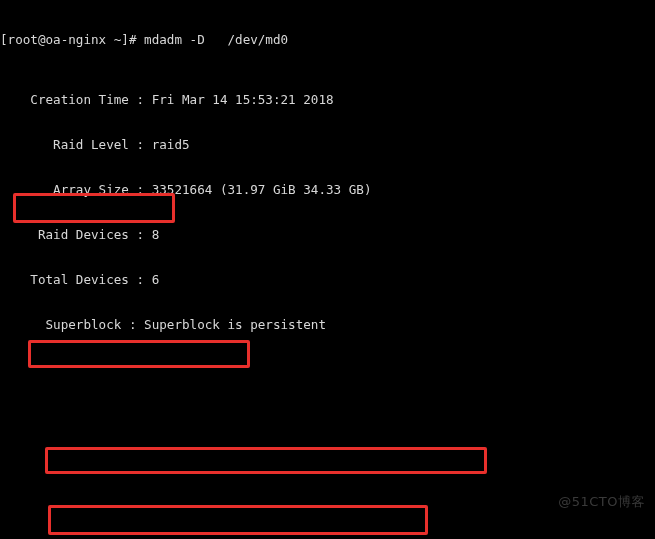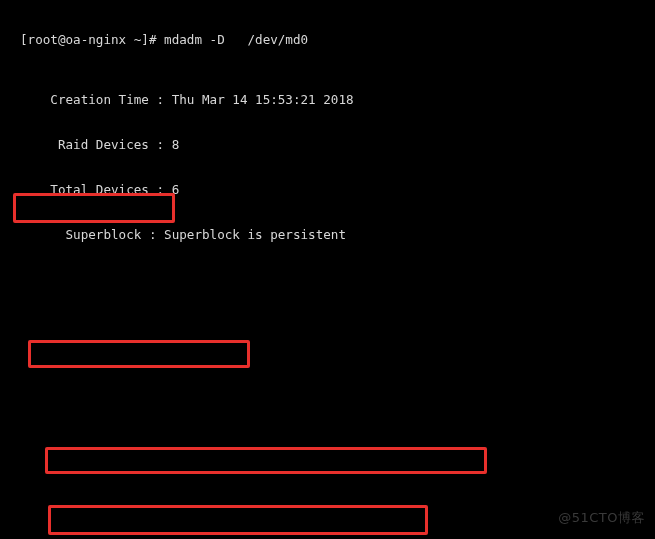--- a/index.html
+++ b/index.html
@@ -26,53 +26,54 @@
     line-height: 15px;
     letter-spacing: 0px;
     white-space: pre;
     padding: 2px 0 0 0;
     box-sizing: border-box;
   }
   .line {
     height: 15px;
     white-space: pre;
     font-family: "DejaVu Sans Mono", "Liberation Mono", monospace;
-    margin-left: 20px;
   }
   .hl {
     position: absolute;
     border: 3px solid #e8302c;
     border-radius: 2px;
     box-sizing: border-box;
     pointer-events: none;
   }
   #hl-active   { left: 13px;  top: 193px; width: 162px; height: 30px; }
   #hl-rebuild  { left: 28px;  top: 340px; width: 222px; height: 28px; }
   #hl-spare    { left: 45px;  top: 447px; width: 442px; height: 27px; }
   #hl-faulty   { left: 48px;  top: 505px; width: 380px; height: 30px; }
   #watermark {
     position: absolute;
     right: 10px;
-    bottom: 12px;
+    bottom: 28px;
     color: #3a3a3a;
     font-size: 13px;
     font-family: "DejaVu Sans", "Liberation Sans", sans-serif;
     letter-spacing: 0.5px;
     white-space: nowrap;
   }
 </style>
 </head>
 <body>
 
 <div id="screen">
 
   <div id="terminal">
     <div class="line">[root@oa-nginx ~]# mdadm -D   /dev/md0</div>
 
-    <div class="line">    Creation Time : Thu Mar 14 15:53:21 2018</div>
+    <div class="line">    Creation Time : Fri Mar 14 15:53:21 2018</div>
+    <div class="line">       Raid Level : raid5</div>
+    <div class="line">       Array Size : 33521664 (31.97 GiB 34.33 GB)</div>
     <div class="line">     Raid Devices : 8</div>
     <div class="line">    Total Devices : 6</div>
     <div class="line">      Superblock : Superblock is persistent</div>
 
     <div class="line"> </div>
 
     
     
     
     

